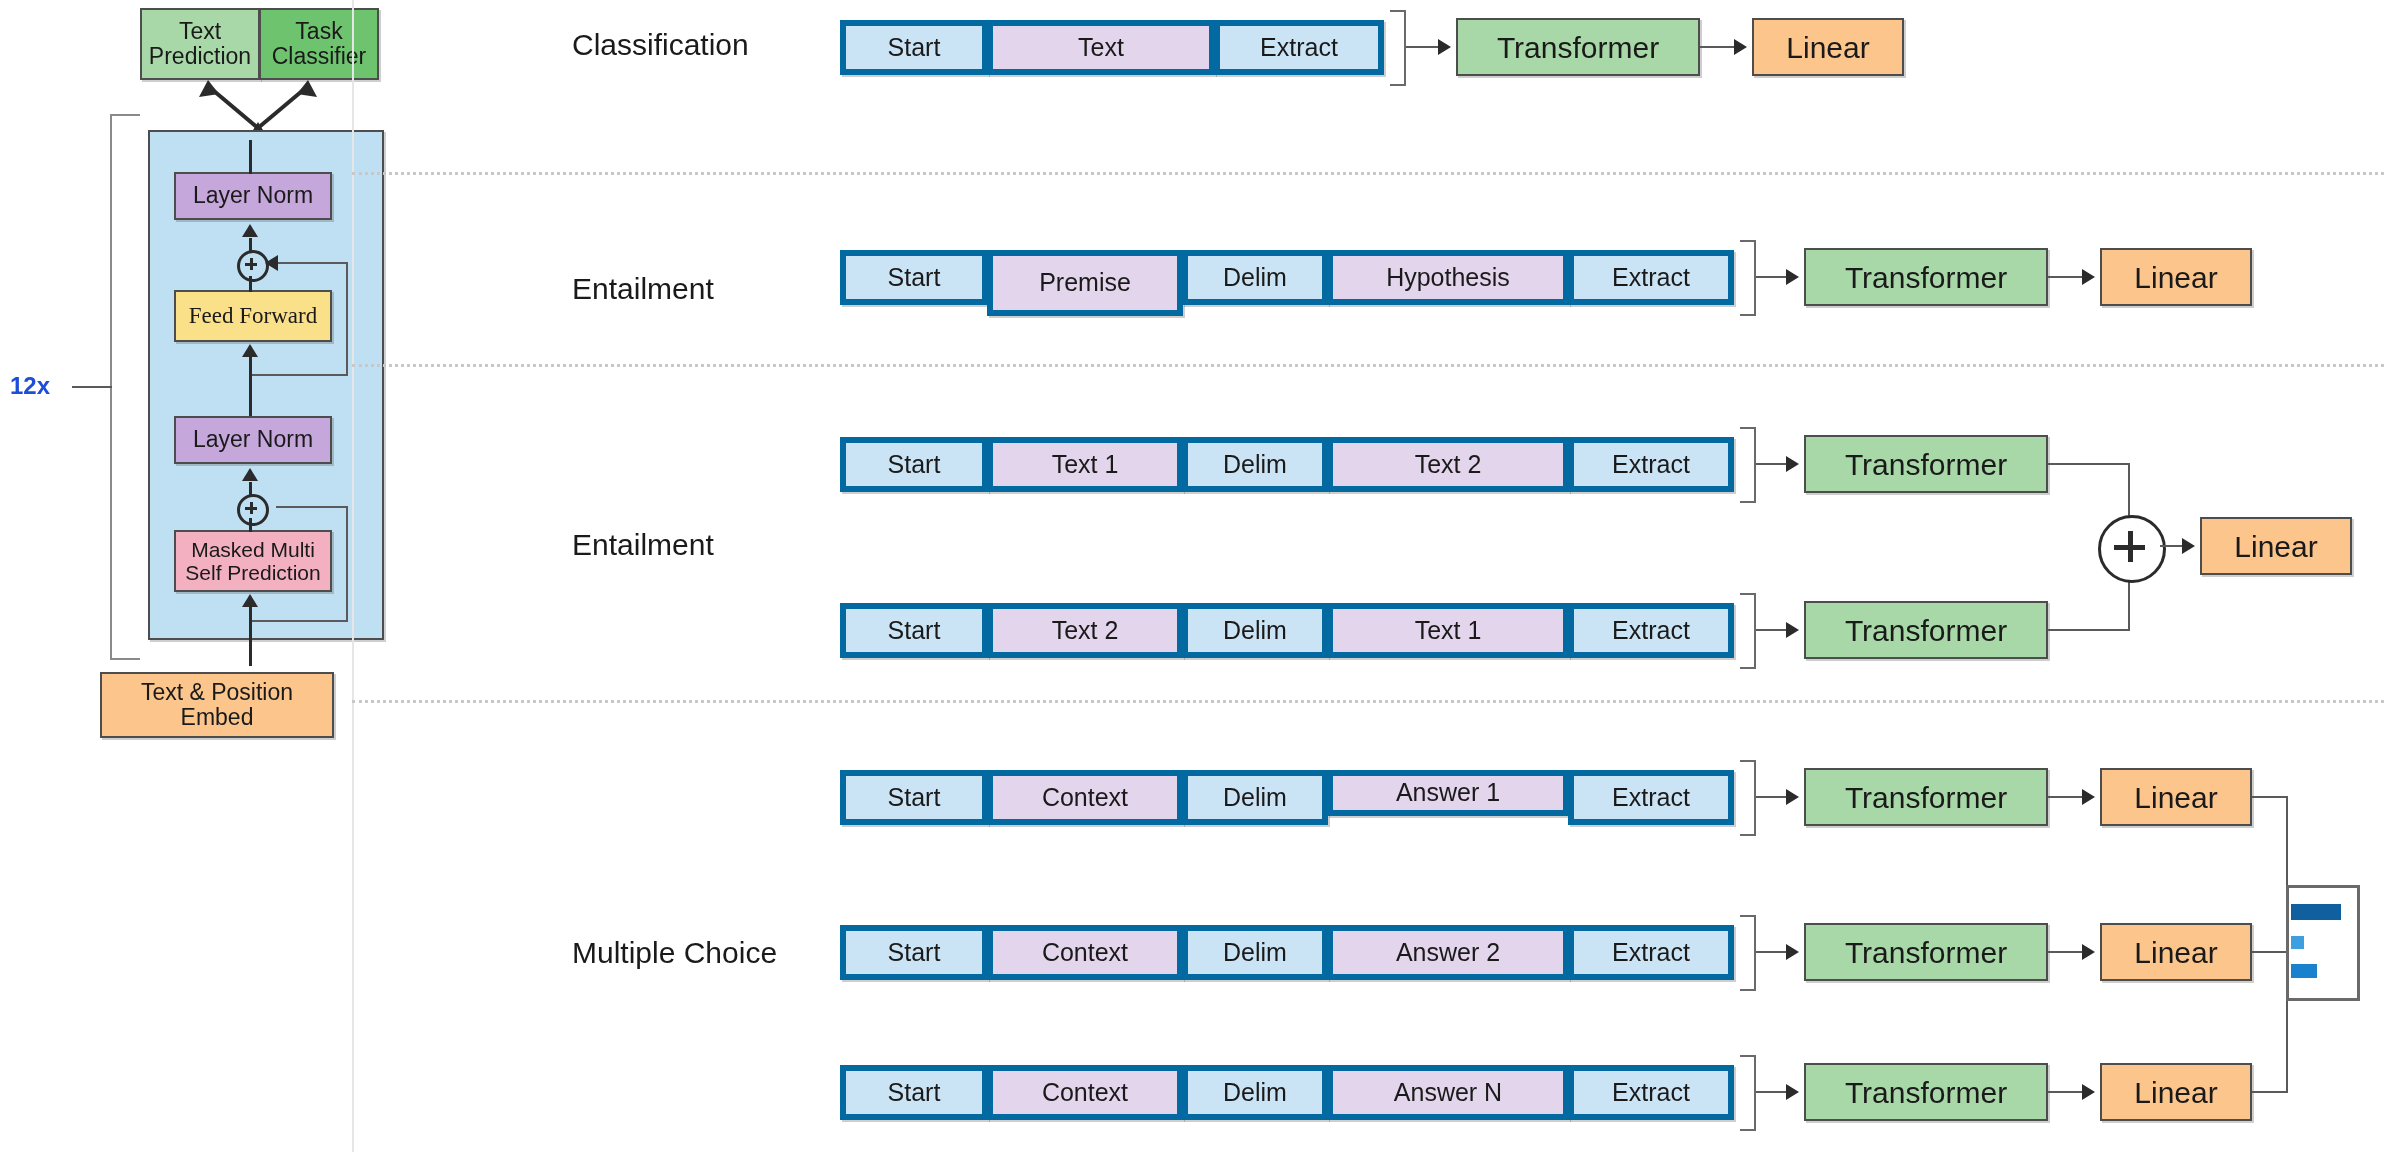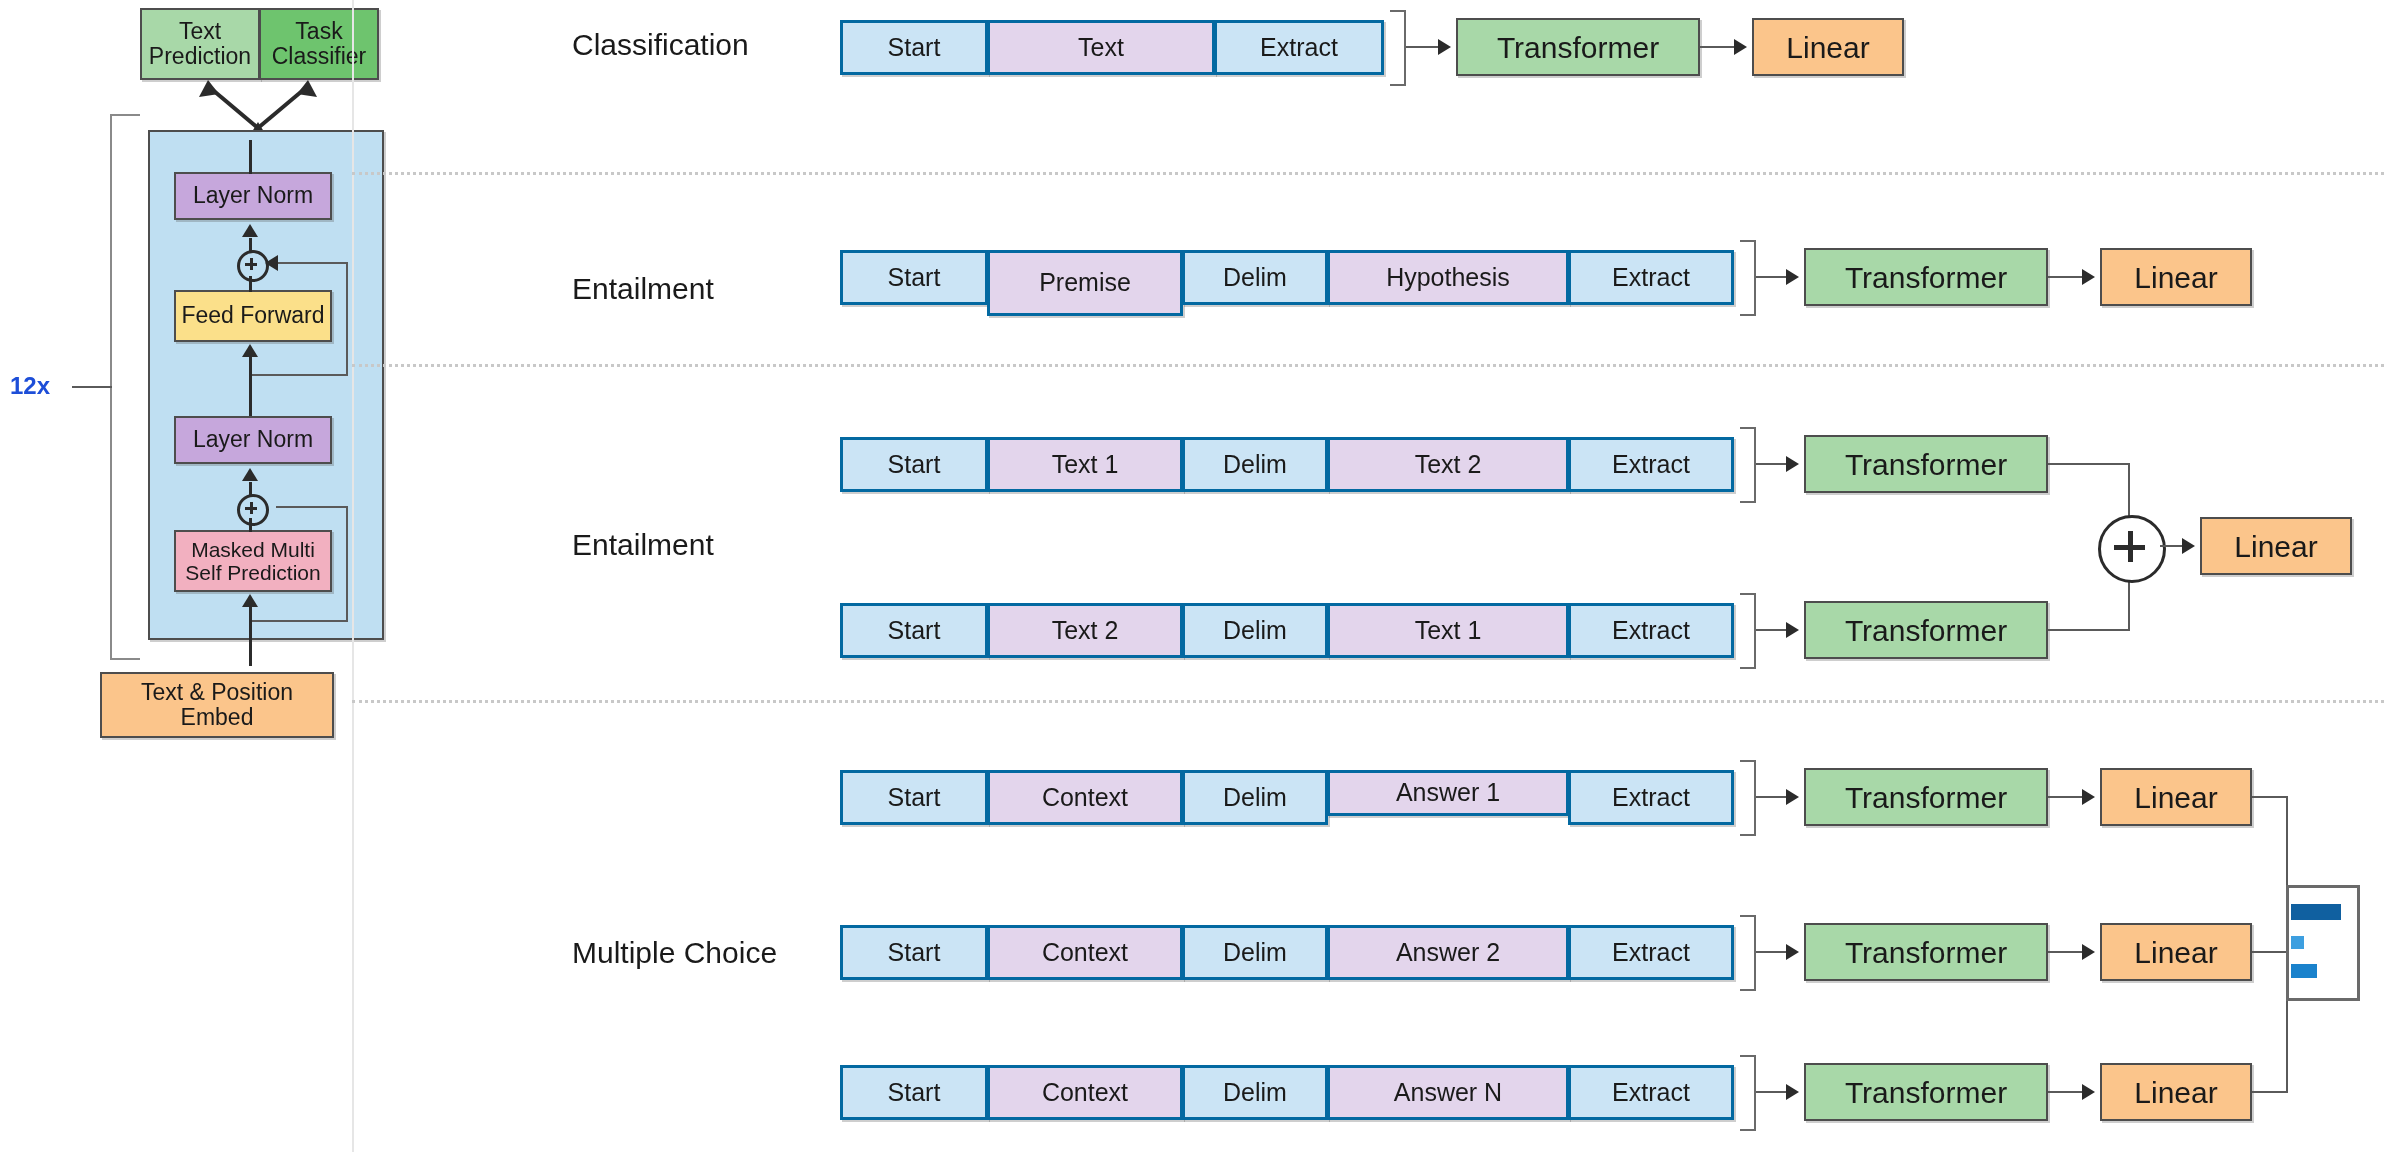--- a/index.html
+++ b/index.html
@@ -9,29 +9,29 @@
   .abs { position:absolute; box-sizing:border-box; }
 
   
   .blk {
     position:absolute; box-sizing:border-box;
     border:2px solid #4d4d4d;
     display:flex; align-items:center; justify-content:center;
     text-align:center; line-height:1.1;
     box-shadow:2px 2px 0 rgba(80,80,80,.28);
   }
-  .tok { border:3px solid #0369a1; font-size:25px; }
+  .tok { border:6px solid #0369a1; font-size:25px; }
   .tok-blue   { background:#cbe4f5; }
   .tok-purple { background:#e3d5ec; }
 
   .green-lt { background:#a8d8a8; }
   .green-dk { background:#6ec46e; }
   .orange   { background:#fbc58b; }
   .purple   { background:#c6a7dc; }
-  .yellow   { background:#fbe08a; }
+  .yellow   { background:#fbe08a;font-family:Liberation Serif, serif; }
   .pink     { background:#f2b0c0; }
   .bluebg   { background:#bfdff2; }
 
   
   .hline { position:absolute; height:2px; background:#5a5a5a; }
   .vline { position:absolute; width:2px; background:#5a5a5a; }
   .vline-dk { position:absolute; width:3px; background:#2b2b2b; }
 
   .arrow-r { position:absolute; width:0; height:0;
              border-top:8px solid transparent; border-bottom:8px solid transparent;

